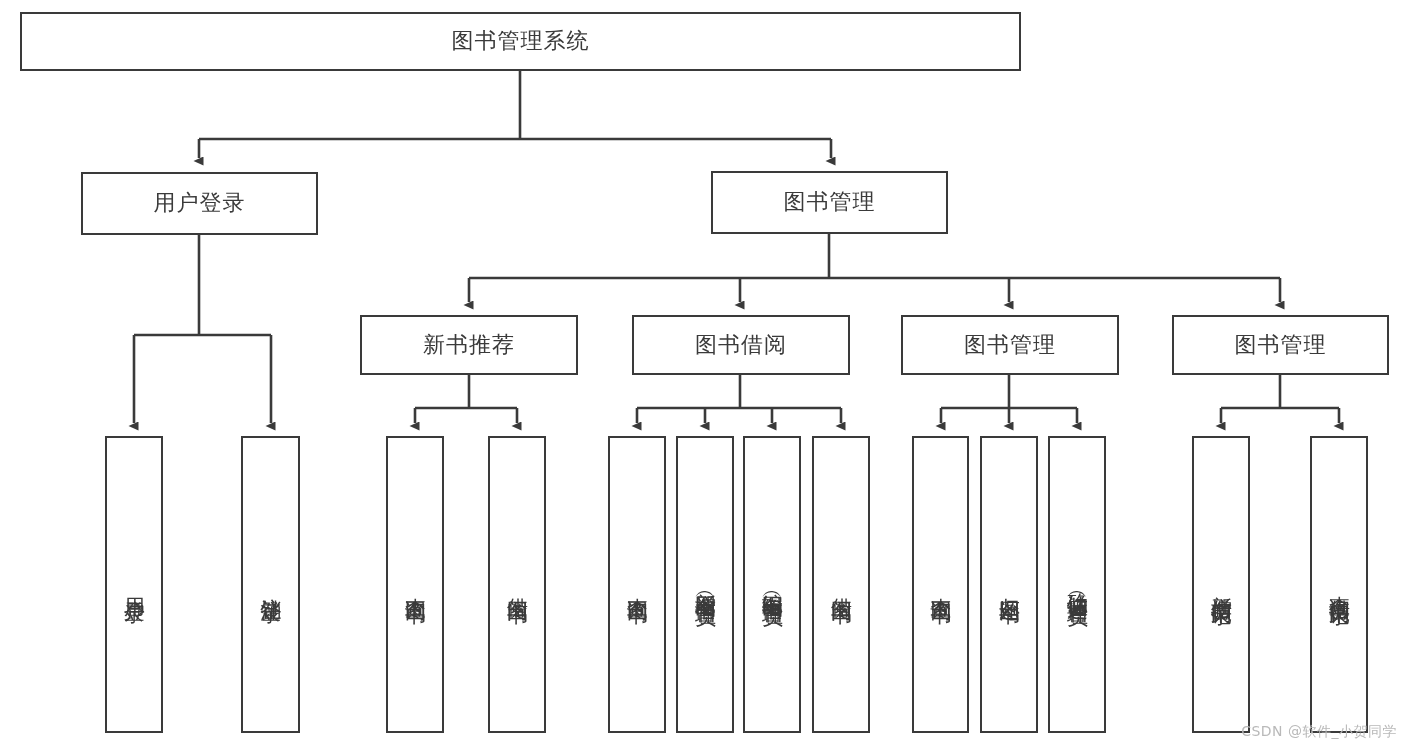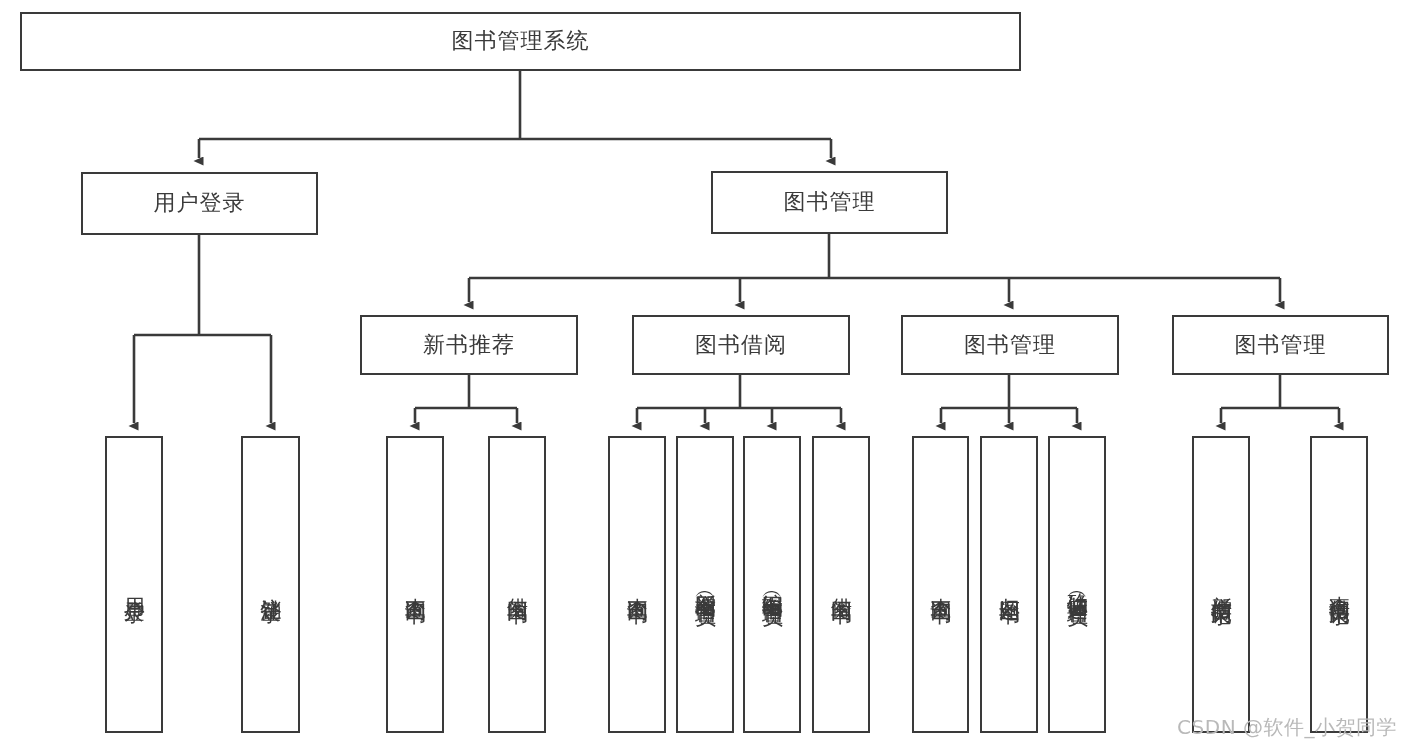--- a/index.html
+++ b/index.html
@@ -50,21 +50,21 @@
   }
   .node.v .vtxt {
     writing-mode: vertical-rl;
     text-orientation: upright;
     display: block;
   }
   #watermark {
     position: absolute;
     right: 8px;
     bottom: 6px;
-    font-size: 20px;
+    font-size: 14px;
     color: #b9b9b9;
     letter-spacing: 0.5px;
     z-index: 5;
     white-space: nowrap;
   }
 </style>
 </head>
 <body>
 
 <div id="canvas">

